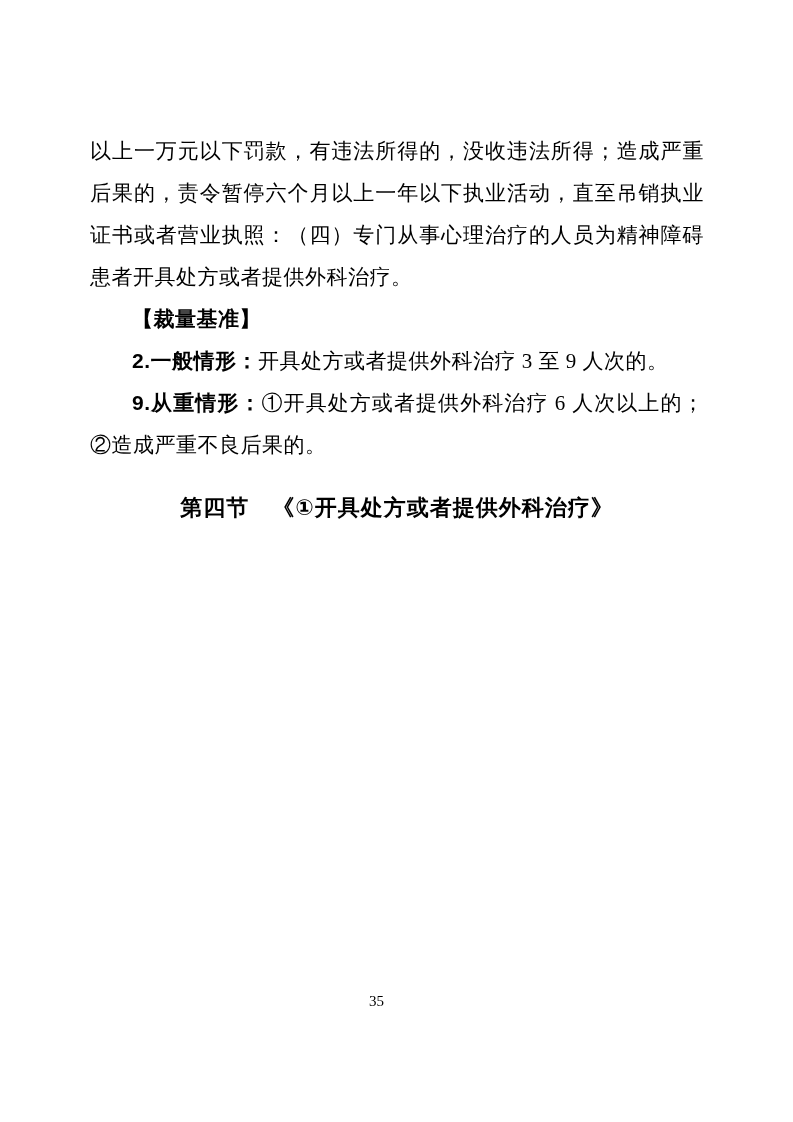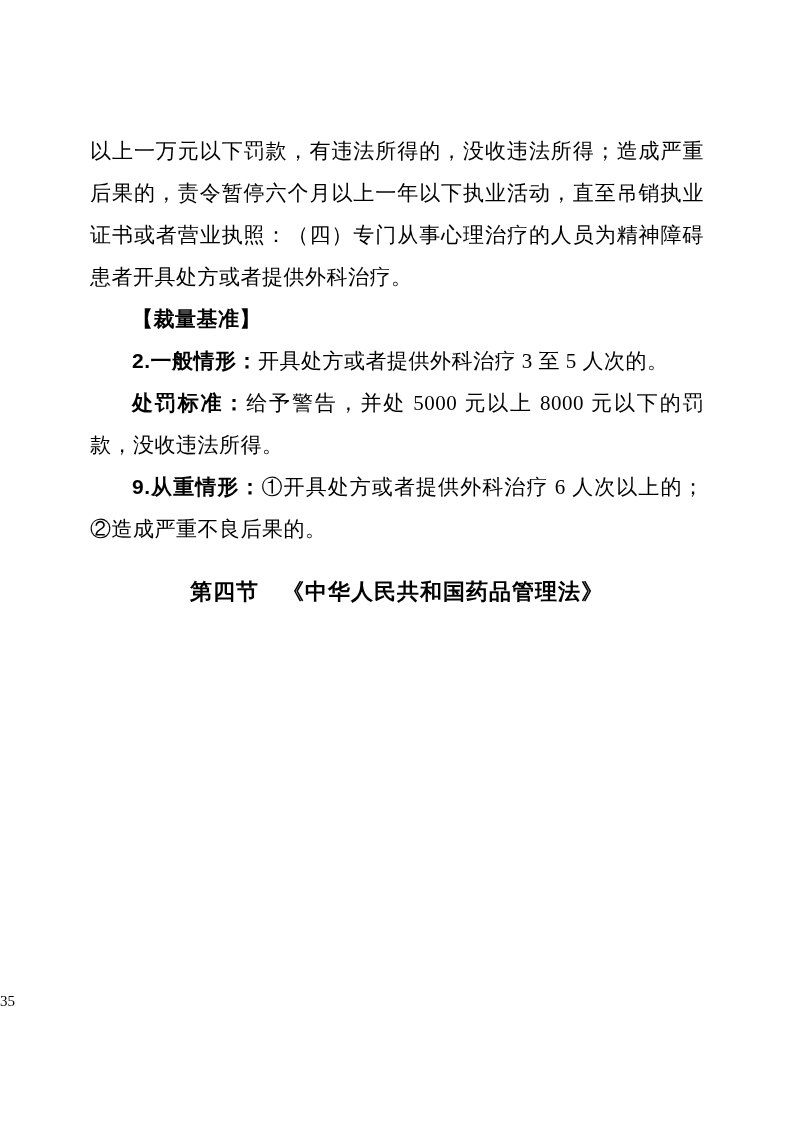--- a/index.html
+++ b/index.html
@@ -44,21 +44,21 @@
     font-weight: 700;
     font-family: "Liberation Sans", "DejaVu Sans", sans-serif;
     text-align: center;
     letter-spacing: 1px;
   }
   .page-number {
     position: absolute;
     left: 0;
     right: 0;
     top: 990px;
-    text-align: left;
+    text-align: center;
     font-size: 15px;
     line-height: 22px;
     font-family: "Liberation Serif", "DejaVu Serif", serif;
   }
 </style>
 </head>
 <body>
 
 <div class="page">
   <div class="content">
@@ -67,31 +67,28 @@
       <span>以上一万元以下罚款，有违法所得的，没收违法所得；造成严重后果的，责令暂停六个月以上一年以下执业活动，直至吊销执业证书或者营业执照：（四）专门从事心理治疗的人员为精神障碍患者开具处方或者提供外科治疗。</span>
     </p>
 
     <p class="para indent">
       <span class="label">【裁量基准】</span><span></span>
     </p>
 
 
 
     <p class="para indent">
-      <span class="label">2.一般情形：</span><span>开具处方或者提供外科治疗 3 至 5 人次的。</span>
+      <span class="label">2.一般情形：</span><span>开具处方或者提供外科治疗 3 至 9 人次的。</span>
     </p>
 
-    <p class="para indent">
-      <span class="label">处罚标准：</span><span>给予警告，并处 5000 元以上 8000 元以下的罚款，没收违法所得。</span>
-    </p>
 
     <p class="para indent">
       <span class="label">9.从重情形：</span><span>①开具处方或者提供外科治疗 6 人次以上的；②造成严重不良后果的。</span>
     </p>
 
 
-    <h2 class="section-heading">第四节　《中华人民共和国药品管理法》</h2>
+    <h2 class="section-heading">第四节　《①开具处方或者提供外科治疗》</h2>
 
 
   </div>
 
   <div class="page-number">35</div>
 </div>
 
 </body></html>

